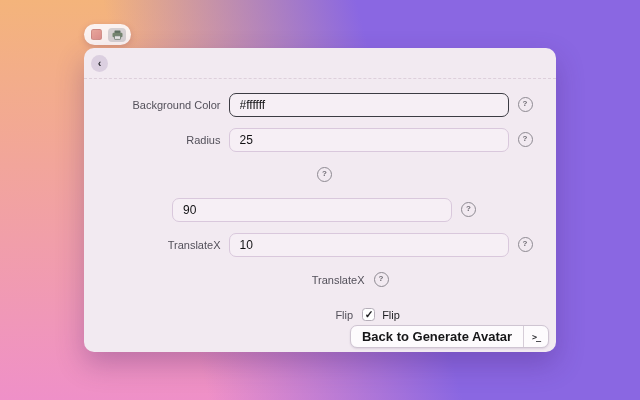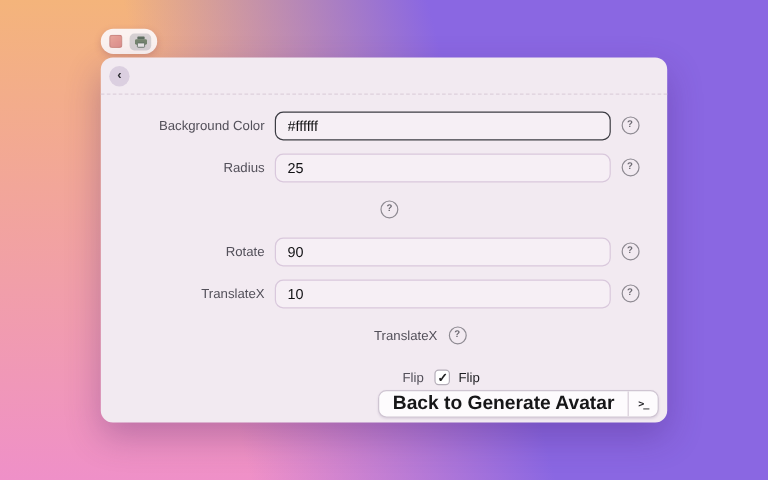--- a/index.html
+++ b/index.html
@@ -90,21 +90,21 @@
   .footer{position:absolute;right:7px;bottom:4px;}
   .split-btn{
     display:flex;align-items:stretch;height:21px;
     background:#fdfbfd;border:1px solid var(--button_border,#cfc5d2);
     border-radius:7px;overflow:hidden;
     box-shadow:0 1px 2px rgba(60,30,90,.12);
   }
   .btn-main{
     border:none;background:transparent;padding:0 11px;
     font-family:"Liberation Sans",sans-serif;
-    font-size:16px;font-weight:700;color:#161618;cursor:pointer;white-space:nowrap;
+    font-size:13px;font-weight:700;color:#161618;cursor:pointer;white-space:nowrap;
   }
   .btn-term{
     border:none;border-left:1px solid #d6cdd8;background:transparent;
     width:25px;display:flex;align-items:center;justify-content:center;
     font-family:"DejaVu Sans Mono",monospace;
     font-size:8.5px;font-weight:700;color:#2a2a2e;cursor:pointer;letter-spacing:-1px;
   }
 </style>
 </head>
 <body>
@@ -142,21 +142,20 @@
         <span class="label">Radius</span>
         <input class="field" value="25" style="">
         <span class="help">?</span>
       </div>
 
       <div class="row">
         <span class="help">?</span>
       </div>
 
       <div class="row">
-        <span class="label">Rotate</span>
         <input class="field" value="90" style="">
         <span class="help">?</span>
       </div>
 
       <div class="row">
         <span class="label">TranslateX</span>
         <input class="field" value="10" style="">
         <span class="help">?</span>
       </div>
 

